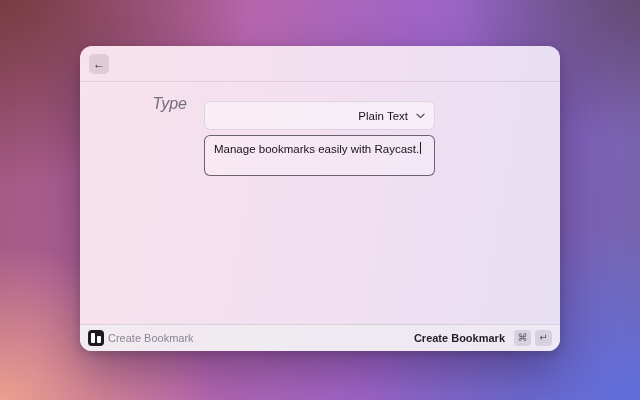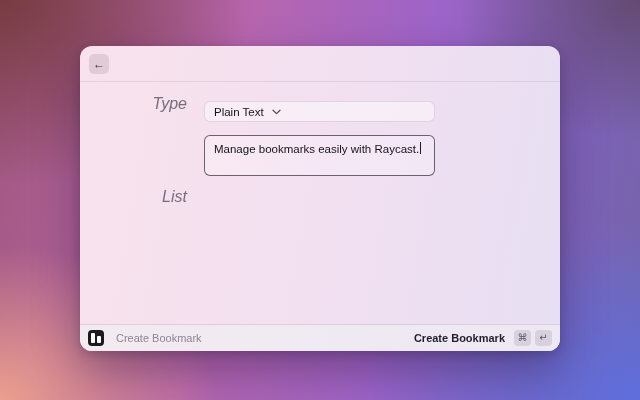--- a/index.html
+++ b/index.html
@@ -42,35 +42,35 @@
     position:absolute;left:18px;width:89px;text-align:right;
     font-size:16px;color:#756e7c;font-style:italic;
   }
   .field{
     position:absolute;left:124px;width:231px;box-sizing:border-box;
     border-radius:6px;background:rgba(255,255,255,0.45);
     border:1px solid rgba(60,30,60,0.13);
     font-size:11.5px;color:#17131c;
     display:flex;align-items:center;padding:0 9px;
   }
-  .dropdown{height:21px;justify-content:flex-start;}
+  .dropdown{height:29px;justify-content:flex-end;}
   .dropdown .chev{flex:0 0 auto;margin-left:8px;display:flex;align-items:center;}
   .textarea{
     height:41px;align-items:flex-start;padding:6px 9px;
     border:1px solid rgba(32,24,38,0.65);
     background:rgba(255,255,255,0.28);
     line-height:14px;
   }
   .caret{
     display:inline-block;width:1px;height:12px;background:#1c1c1c;
     margin-left:1px;vertical-align:-2px;
   }
   .win-footer{
     height:26px;flex:0 0 26px;display:flex;align-items:center;
-    padding:0 8px;gap:12px;
+    padding:0 8px;gap:4px;
     background:linear-gradient(90deg,#f2ebf0 0%,#ede8f3 100%);
     border-top:1px solid rgba(70,40,70,0.13);
   }
   .app-logo{
     width:16px;height:16px;border-radius:4px;background:#1d1a1f;
     position:relative;flex:0 0 auto;
   }
   .app-logo .bar-l{position:absolute;left:3px;top:3px;width:4px;height:10px;background:#fff;border-radius:1px;}
   .app-logo .bar-r{position:absolute;left:9px;top:5.5px;width:3.5px;height:7px;background:#fff;border-radius:1px;}
   .cmd-name{font-size:11px;color:#8c8595;}
@@ -110,21 +110,20 @@
               <path d="M1 1.2 L4.5 4.6 L8 1.2" fill="none" stroke="#55505c" stroke-width="1.3" stroke-linecap="round" stroke-linejoin="round"></path>
             </svg>
         </span>
       </div>
 
       <div class="field textarea" style="top:53px;">
         <span>Manage bookmarks easily with Raycast.</span>
           <span class="caret"></span>
       </div>
 
-      <div class="form-label" style="top:106px;">List</div>
 
     </div>
 
     <div class="win-footer">
       <div class="app-logo">
         <div class="bar-l"></div>
         <div class="bar-r"></div>
       </div>
       <span class="cmd-name">Create Bookmark</span>
       <div class="footer-spacer"></div>

